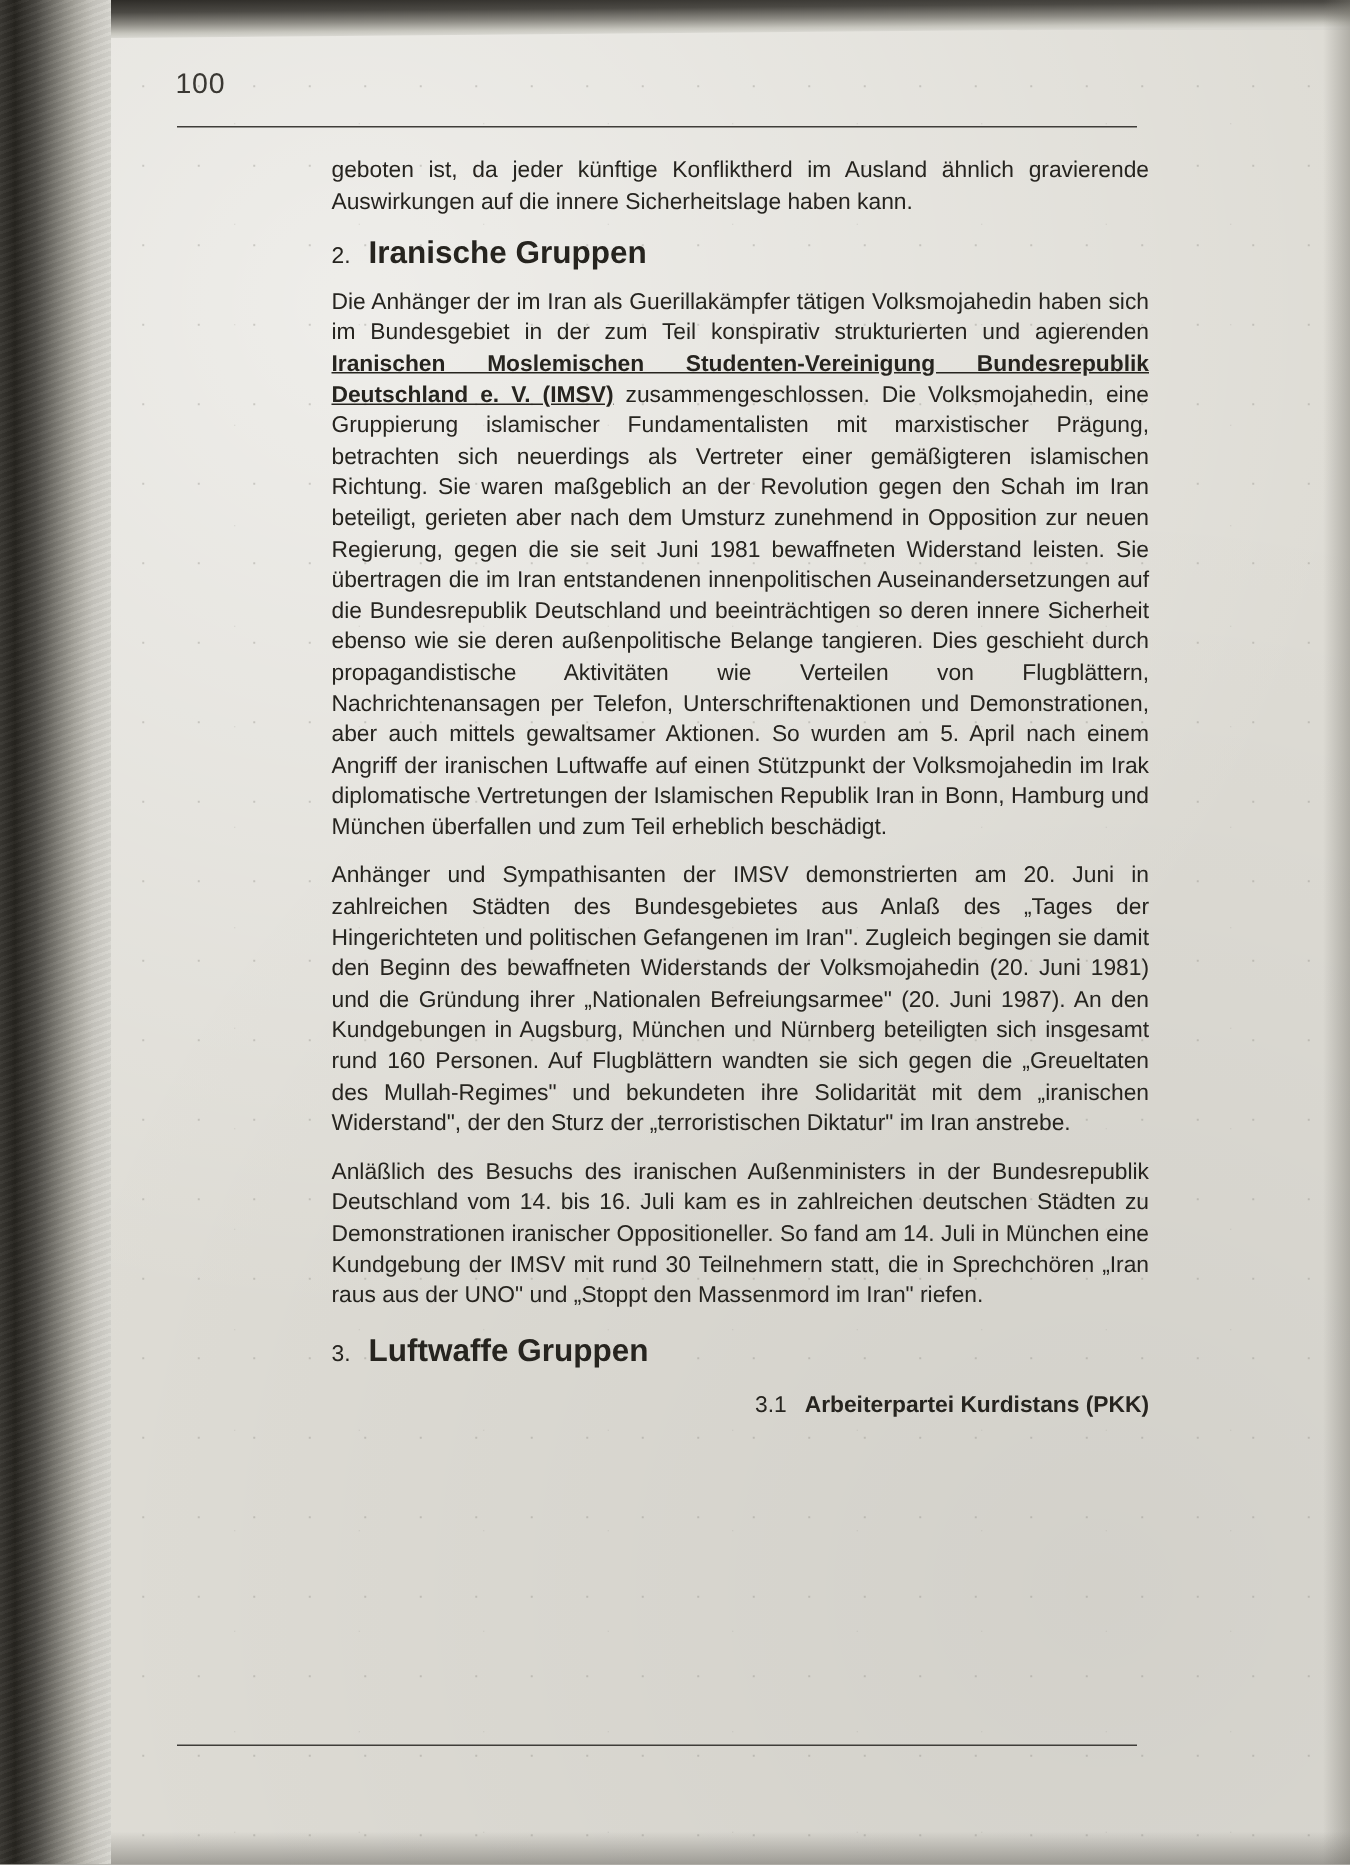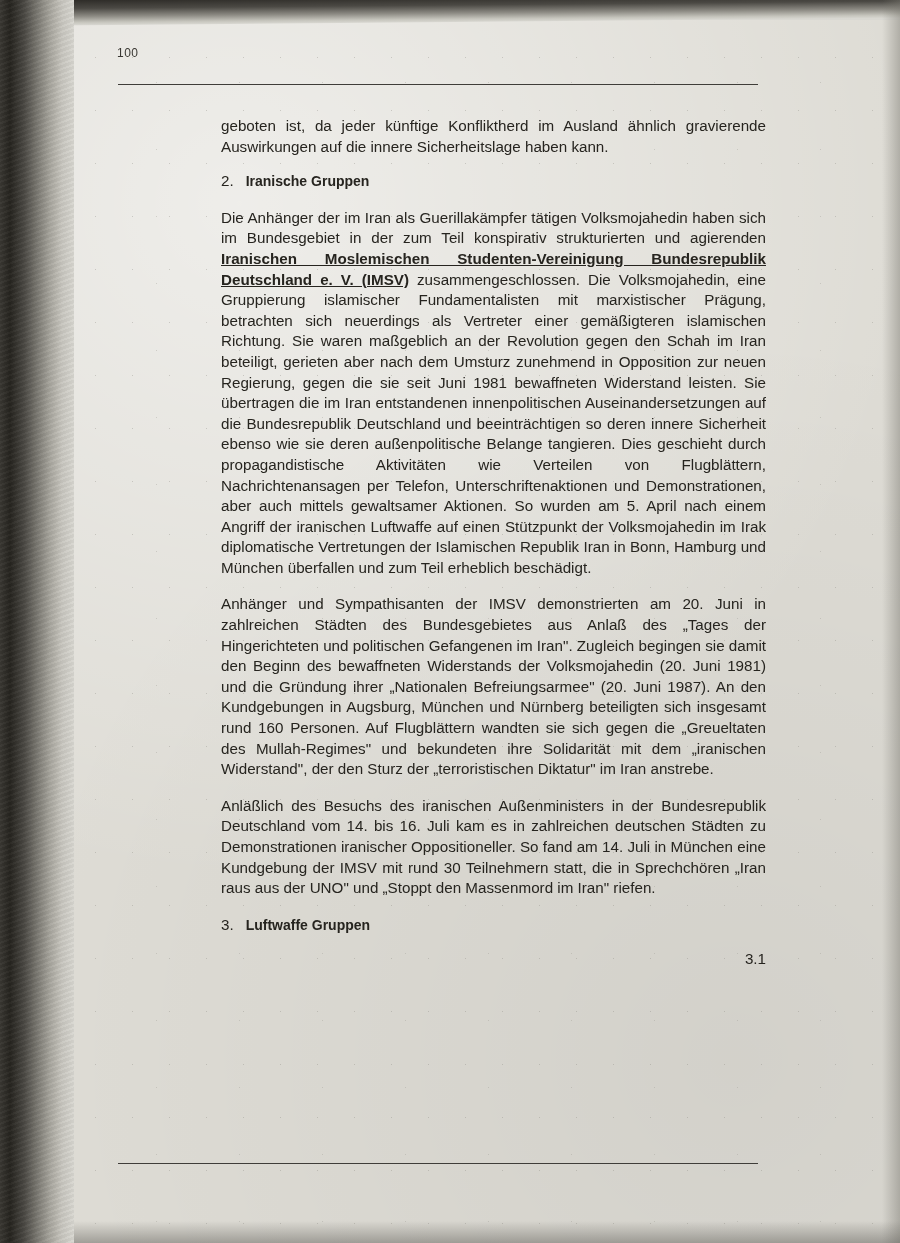--- a/index.html
+++ b/index.html
@@ -81,21 +81,21 @@
       radial-gradient(circle, #8a8880 0.6px, transparent 0.7px),
       radial-gradient(circle, #9b9991 0.5px, transparent 0.6px);
     background-size: 37px 53px, 83px 67px;
     background-position: 3px 11px, 41px 29px;
   }
 
   .pagenum {
     position: absolute;
     left: 117px;
     top: 46px;
-    font-size: 12px;
+    font-size: 19px;
     letter-spacing: 0.5px;
     color: #3a3833;
   }
 
   .rule {
     position: absolute;
     left: 118px;
     width: 640px;
     height: 1.4px;
     background: #3f3d39;
@@ -108,40 +108,40 @@
     left: 221px;
     top: 100px;
     width: 545px;
     color: #26241f;
     font-size: 15.2px;
     line-height: 20.6px;
     text-align: justify;
   }
 
   .content p {
-    margin: 16px 0 12px 0;
+    margin: 4px 0 12px 0;
     text-align: justify;
     text-justify: inter-word;
     hyphens: manual;
   }
 
   .heading {
     margin: 16px 0 10px 0;
     display: flex;
     gap: 12px;
     align-items: baseline;
     text-align: left;
   }
   .heading .num {
     font-weight: normal;
     font-size: 15.2px;
   }
   .heading .txt {
     font-weight: bold;
-    font-size: 14px;
+    font-size: 21px;
   }
   .heading.sub .txt { font-size: 15.2px; }
   .heading.sub { margin: 14px 0 12px 0; justify-content: flex-end; }
   .heading.first { margin-top: 14px; }
 
   b.run { font-weight: bold; text-decoration: underline; }
 
   
   .right-edge {
     position: absolute;
@@ -191,17 +191,18 @@
 
     <p>Anläßlich des Besuchs des iranischen Außenministers in der Bundesrepublik Deutschland vom 14. bis 16. Juli kam es in zahlreichen deutschen Städten zu Demonstrationen iranischer Oppositioneller. So fand am 14. Juli in München eine Kundgebung der IMSV mit rund 30 Teilnehmern statt, die in Sprechchören „Iran raus aus der UNO" und „Stoppt den Massenmord im Iran" riefen.</p>
 
     <div class="heading">
       <span class="num">3.</span>
       <span class="txt">Luftwaffe Gruppen</span>
     </div>
 
     <div class="heading sub">
       <span class="num">3.1</span>
+      <span class="txt">Arbeiterpartei Kurdistans (PKK)</span>
     </div>
 
 
   </div>
 </div>
 
 </body></html>

